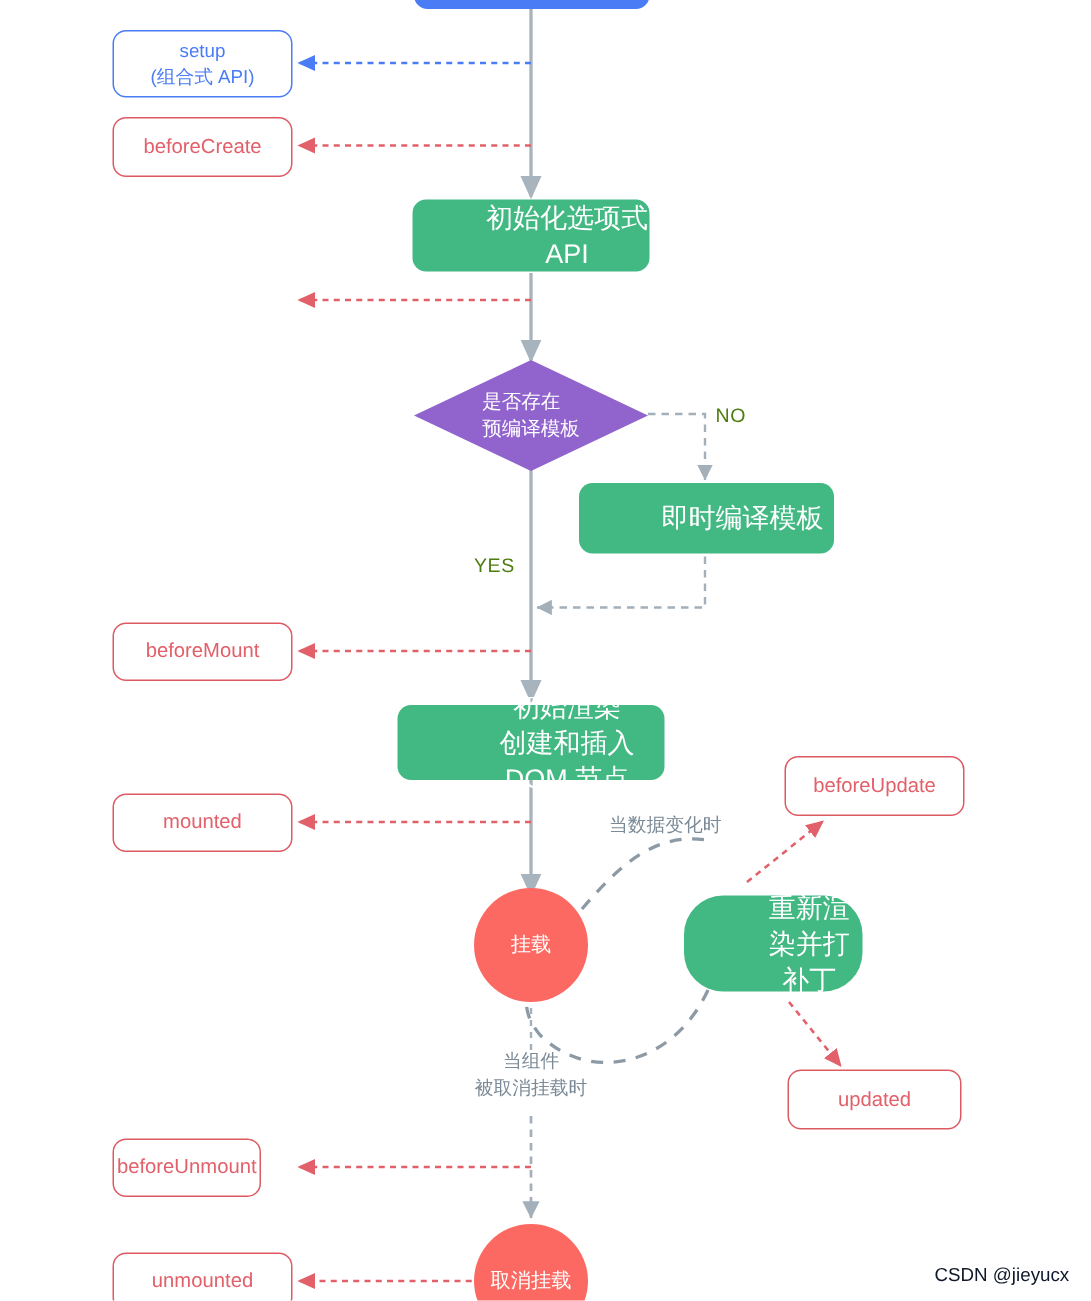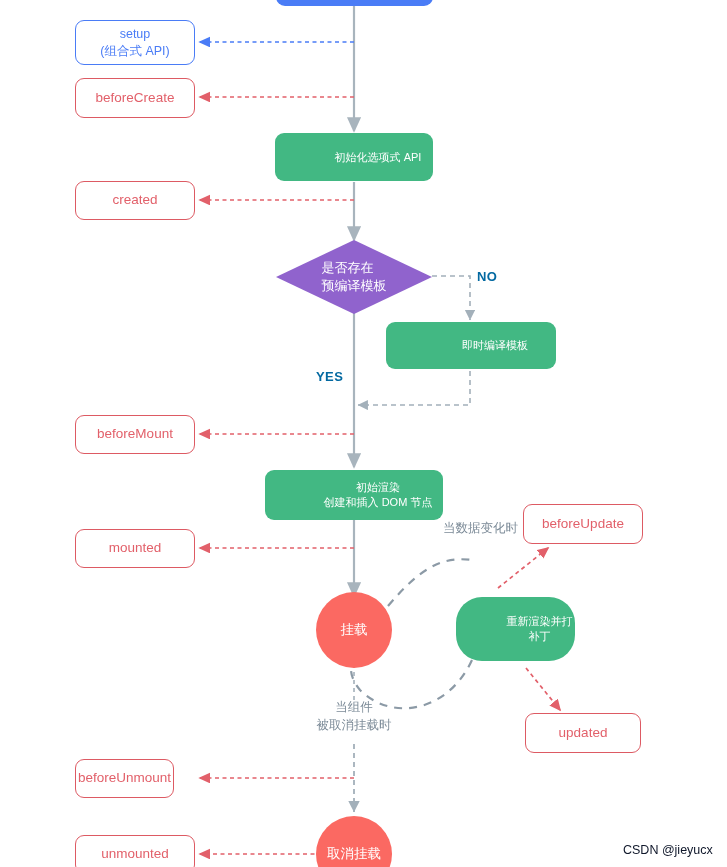--- a/index.html
+++ b/index.html
@@ -48,21 +48,21 @@
   .hook-box.blue {
     border-color: #4a7cf6;
     color: #4a7cf6;
     font-size: 12.5px;
   }
   
   .proc-box {
     background: #42b883;
     border-radius: 9px;
     color: #ffffff;
-    font-size: 11px;
+    font-size: 18px;
     padding-left: 48px;
   }
   
   .blue-box {
     background: #4a7cf6;
     border-radius: 9px;
     color: #ffffff;
     font-size: 14px;
   }
   
@@ -106,22 +106,22 @@
   
   .edge-label {
     position: absolute;
     color: #7b8a97;
     font-size: 12.5px;
     line-height: 1.4;
     text-align: center;
     white-space: nowrap;
   }
   .edge-label.bold {
-    font-weight: bold;
-    color: #0369a1;
+    font-weight: normal;
+    color: #4d7c0f;
     font-size: 13px;
     letter-spacing: 0.4px;
   }
   .watermark {
     position: absolute;
     color: #0f172a;
     font-size: 12.5px;
     white-space: nowrap;
   }
   .multiline { white-space: pre-line; }
@@ -189,23 +189,20 @@
   </div>
 
   <div class="node hook-box" style="left:75px; top:78px; width:120px; height:40px;">
     <span>beforeCreate</span>
   </div>
 
   <div class="node proc-box" style="left:275px; top:133px; width:158px; height:48px;">
     <span>初始化选项式 API</span>
   </div>
 
-  <div class="node hook-box" style="left:75px; top:181px; width:120px; height:39px;">
-    <span>created</span>
-  </div>
 
   <div class="diamond-wrap" style="left:276px; top:240px; width:156px; height:74px;">
     <div class="diamond-shape"></div>
     <div class="diamond-label multiline">是否存在
 预编译模板</div>
   </div>
 
   <div class="node proc-box" style="left:386px; top:322px; width:170px; height:47px;align-items:center;">
     <span>即时编译模板</span>
   </div>
@@ -248,20 +245,20 @@
   </div>
 
   <div class="circle-node" style="left:316px; top:816px; width:76px; height:76px;">
     <span>取消挂载</span>
   </div>
 
   <div class="edge-label bold" style="left:477px; top:268px;">NO</div>
 
   <div class="edge-label bold" style="left:316px; top:368px;text-align:center;">YES</div>
 
-  <div class="edge-label" style="left:406px; top:520px;margin-left:37px;">当数据变化时</div>
+  <div class="edge-label" style="left:406px; top:542px;">当数据变化时</div>
 
   <div class="edge-label multiline" style="left:307px; top:699px; width:94px;">当组件
 被取消挂载时</div>
 
   <div class="watermark" style="left:623px; top:843px;">CSDN @jieyucx</div>
 
 </div>
 
 </body></html>

